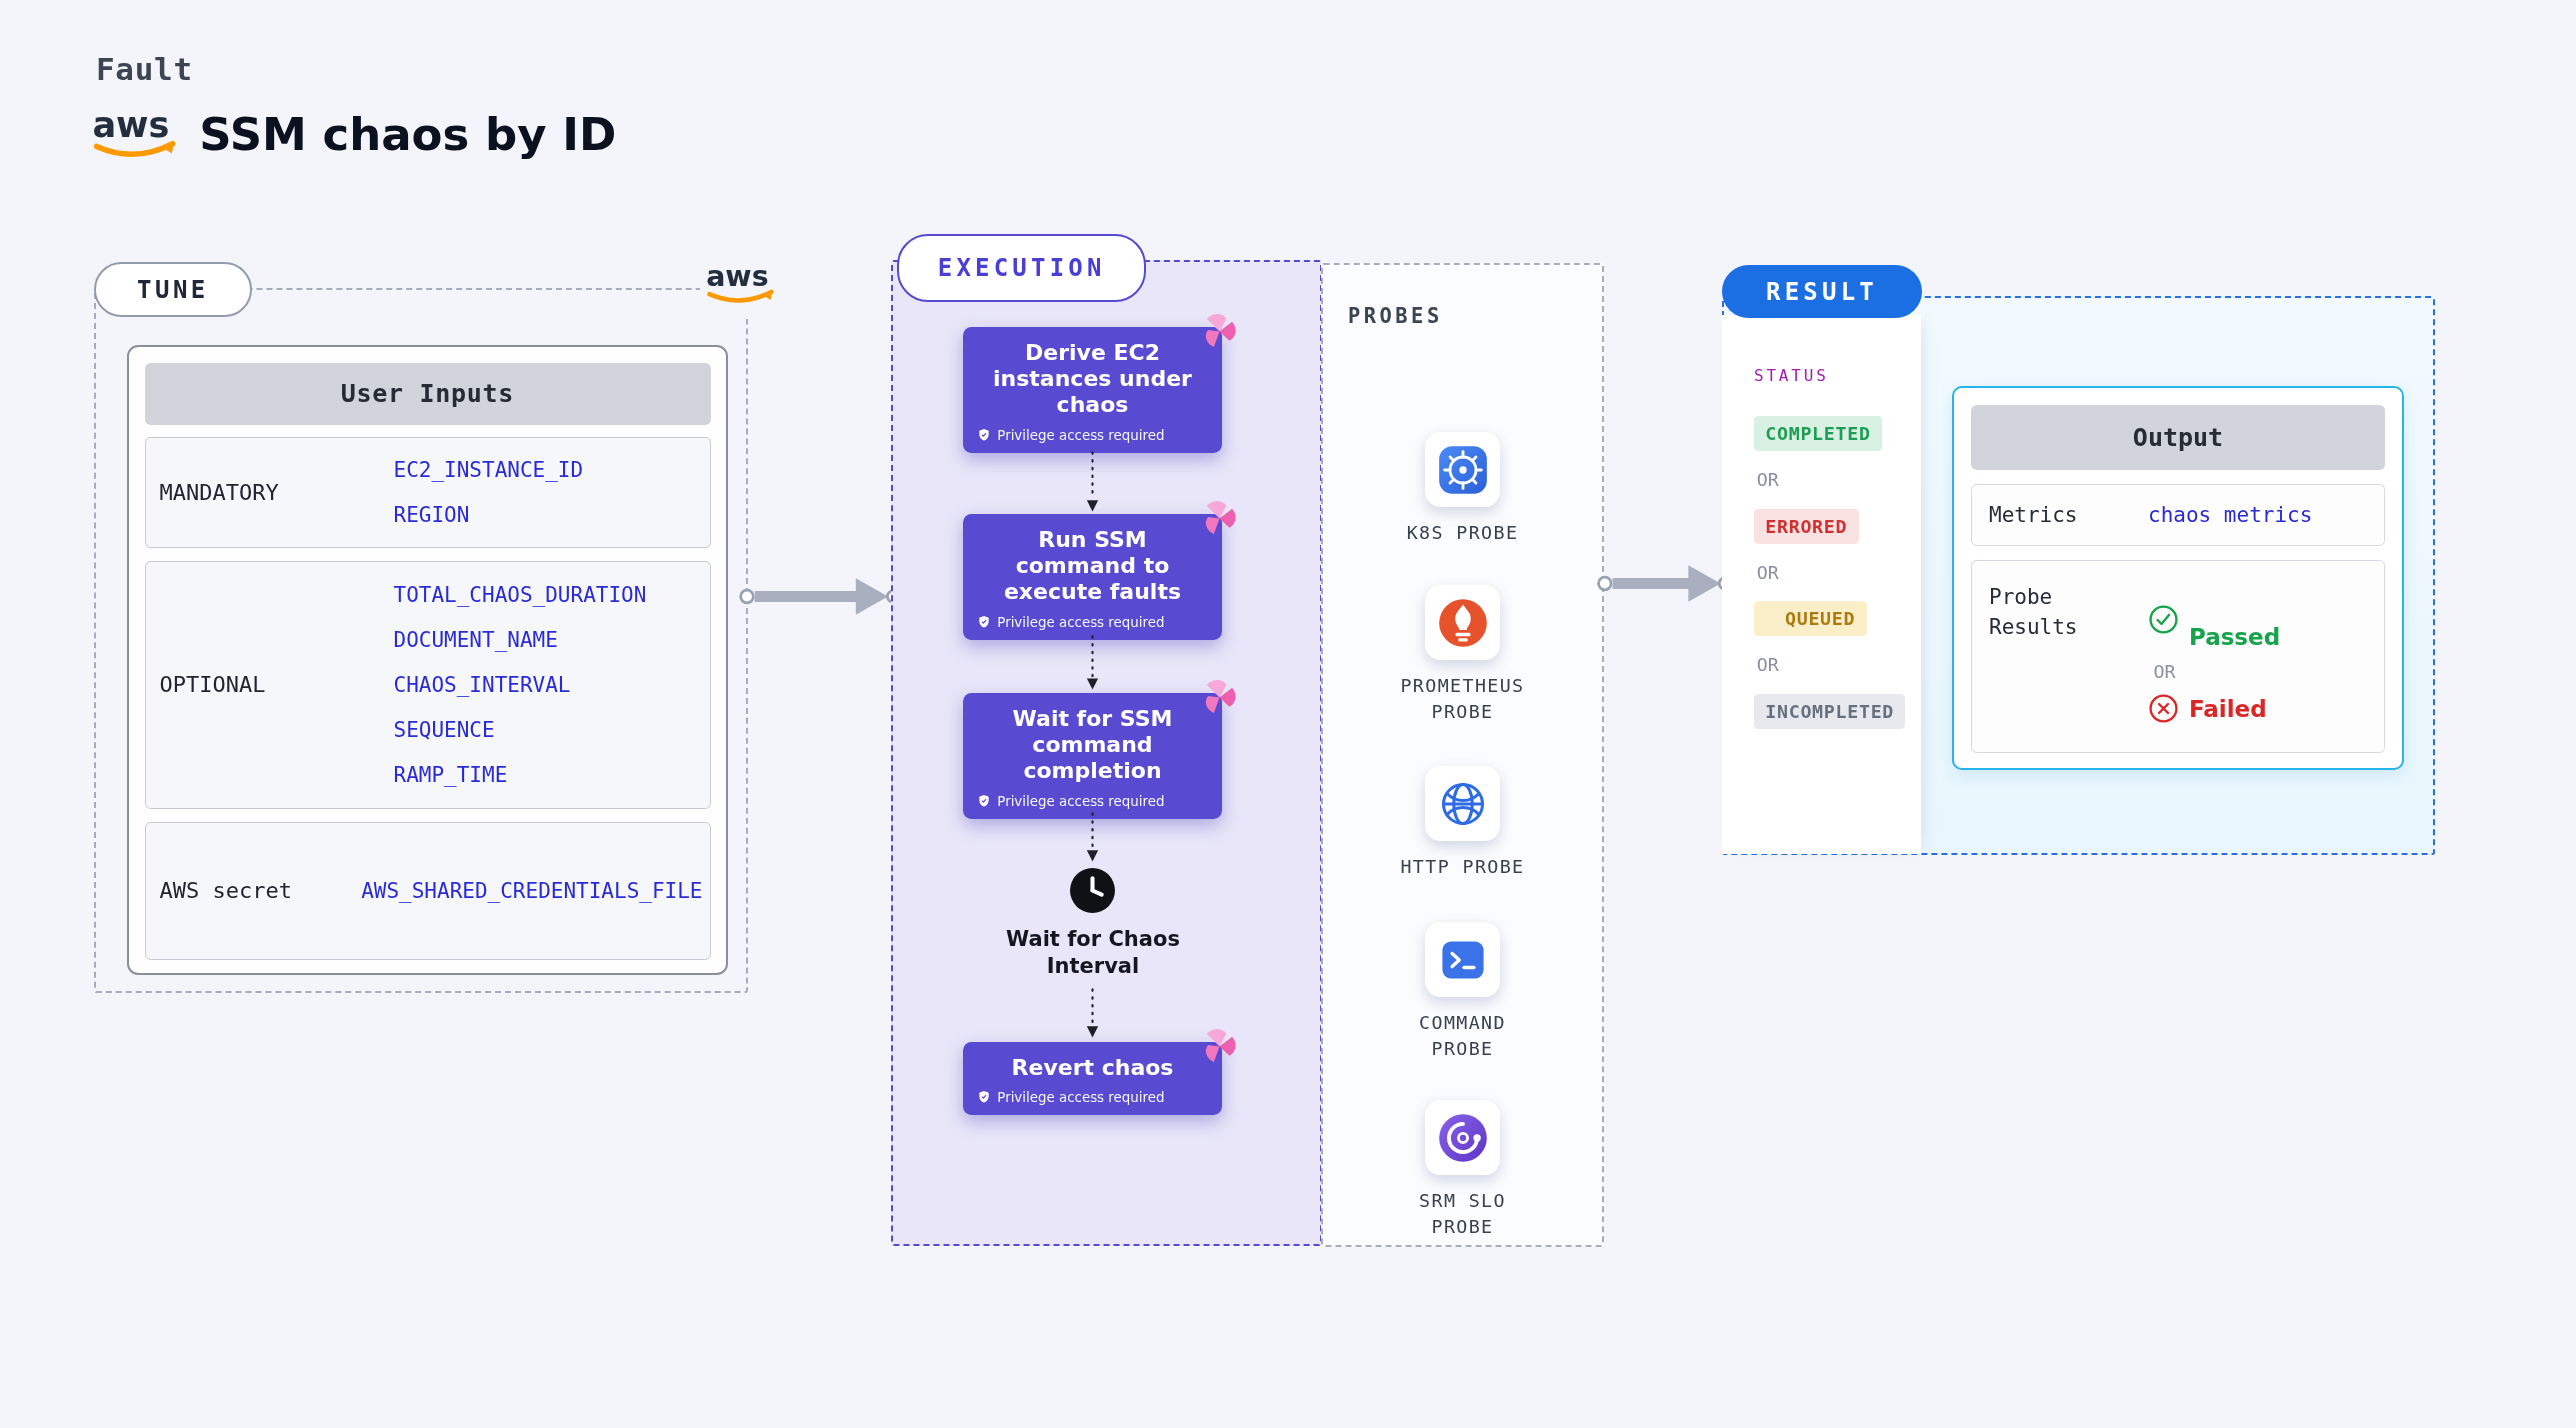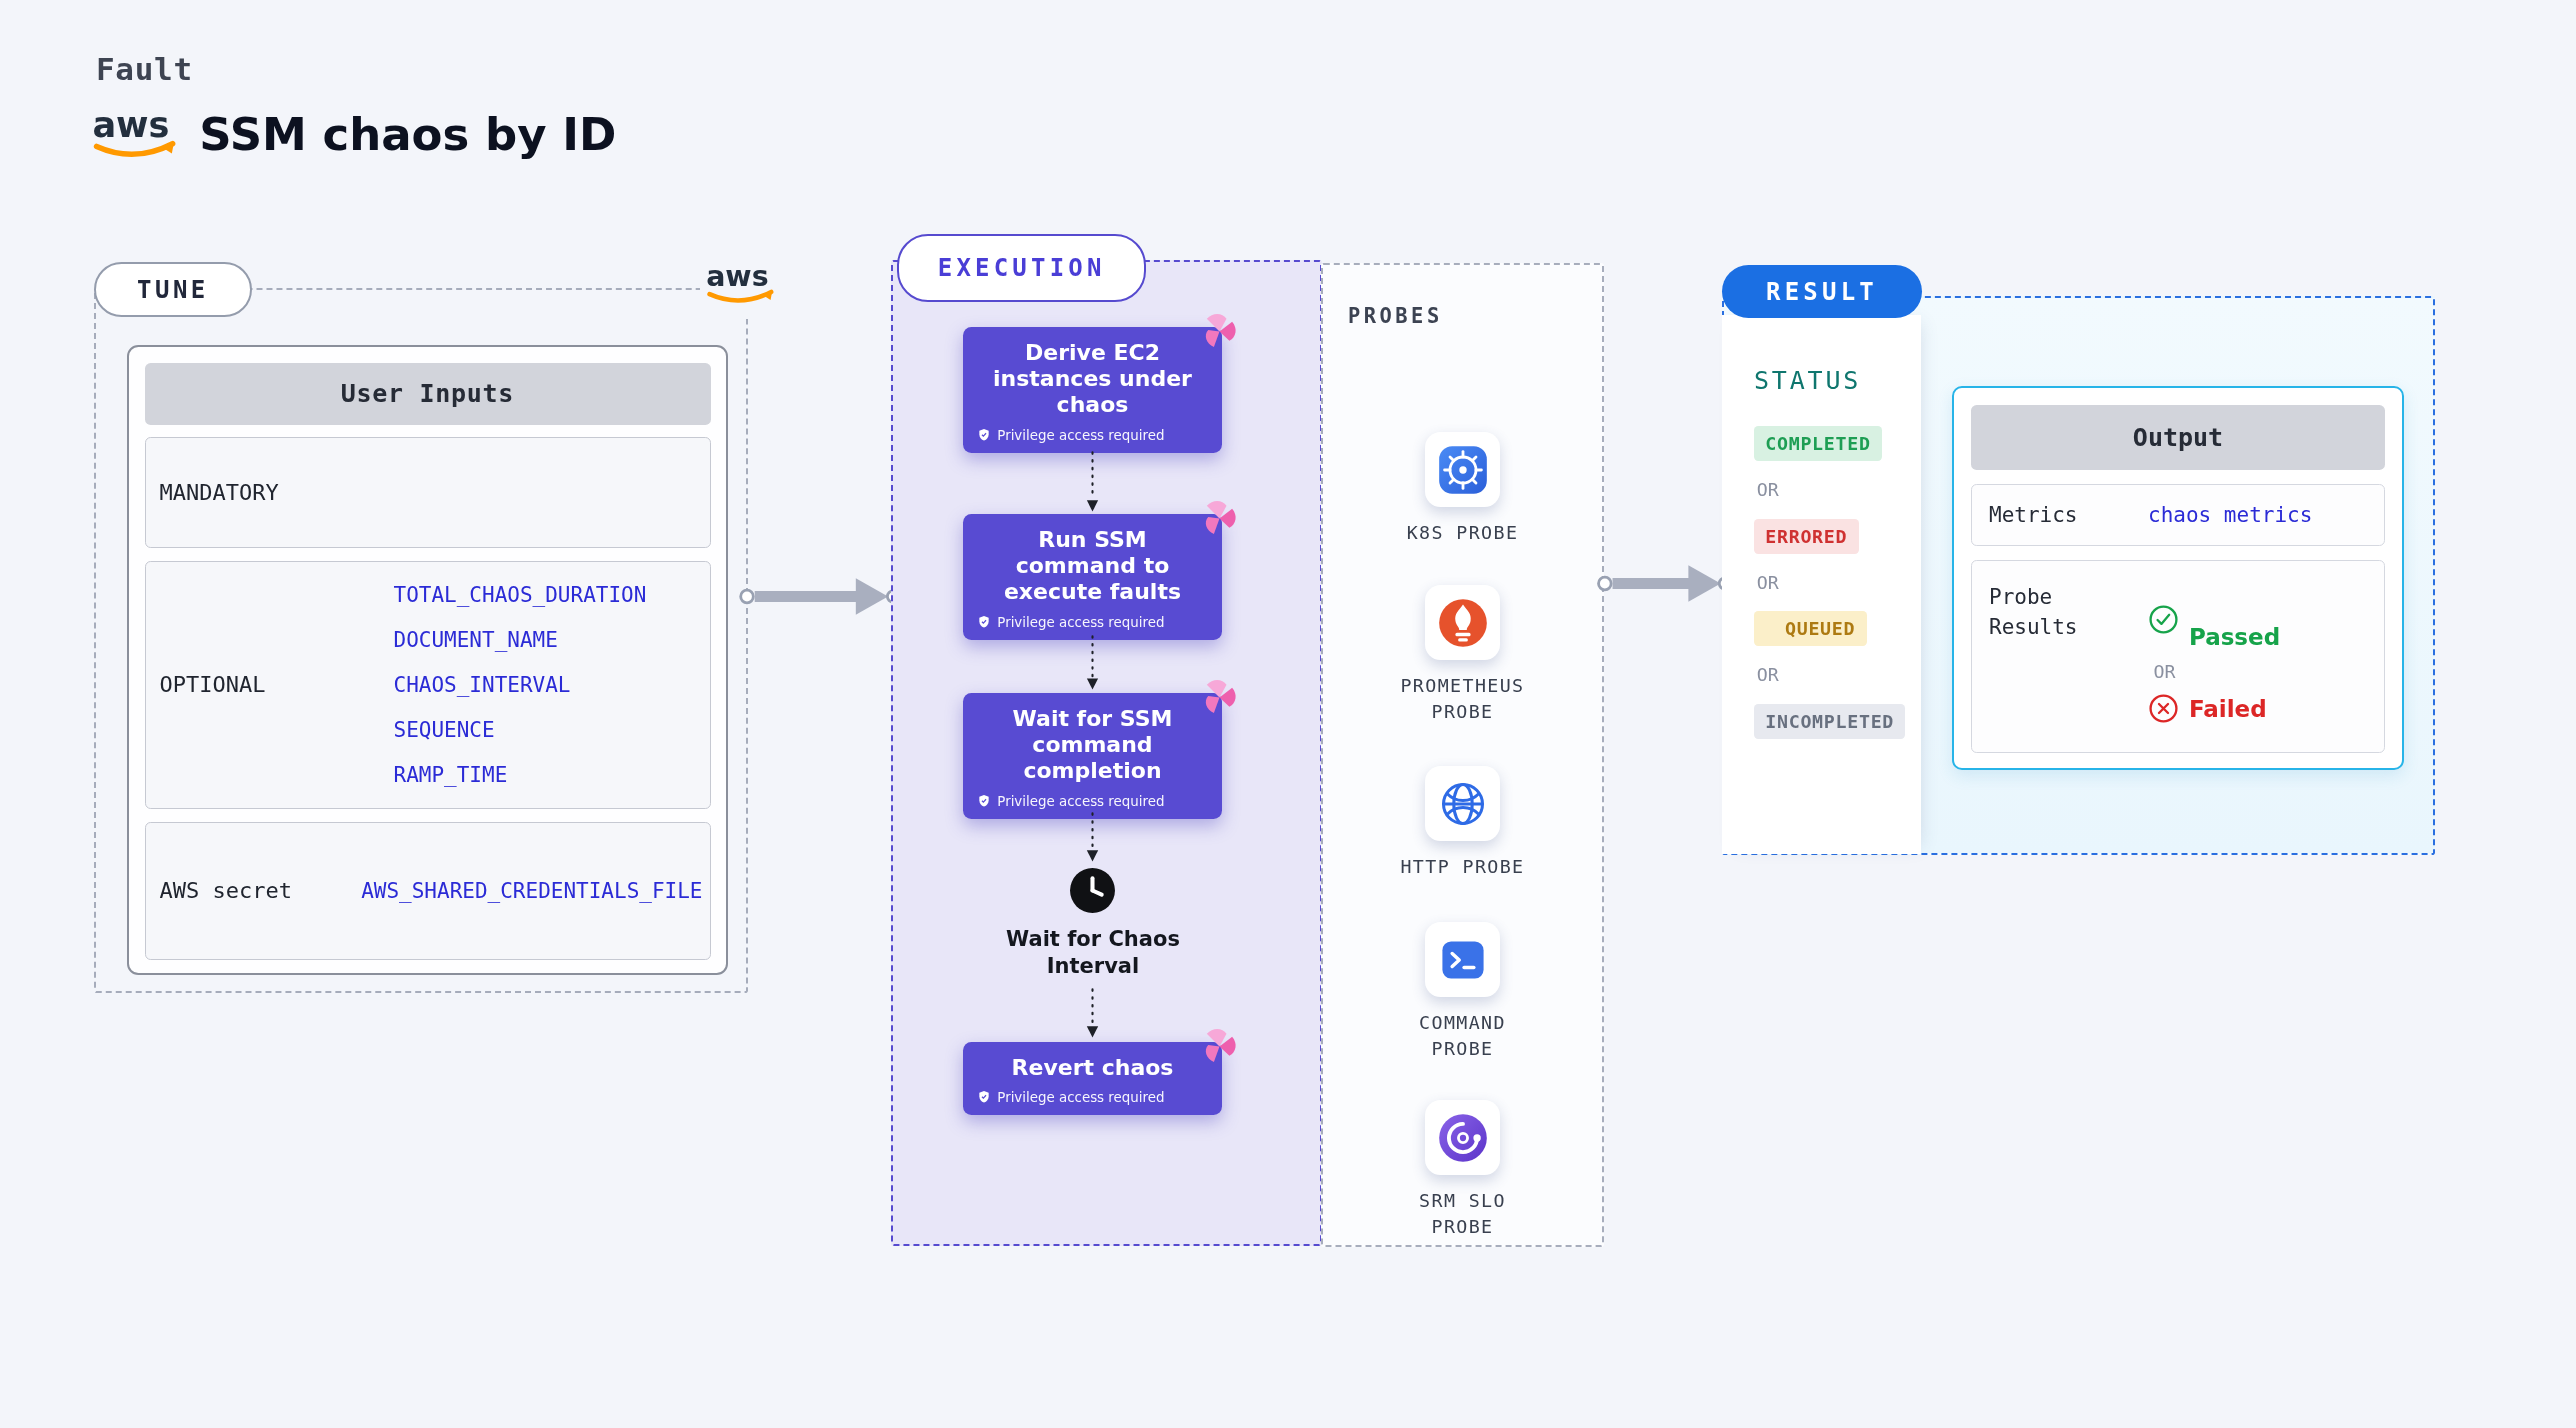--- a/index.html
+++ b/index.html
@@ -78,22 +78,22 @@
                 color:#39404F; letter-spacing:1.4px; text-align:center; line-height:1.45; max-width:151px; }
   .probe-k8s { top:167px; } .probe-prom { top:320px; } .probe-http { top:501px; }
   .probe-cmd { top:657px; } .probe-srm { top:835px; }
 
   
   .result-box { position:absolute; left:1722px; top:296px; width:713px; height:559px;
                 border:2.1px dashed #2A6FE0; background:linear-gradient(#F2FAFE,#E9F6FD); border-radius:2.8px; }
   .status-panel { position:absolute; left:1722px; top:315px; width:199px; height:539px;
                   background:#FFFFFF; box-shadow:7px 0 17px -8.4px rgba(60,80,120,0.18);
                   padding-left:32px; z-index:5; }
-  .status-title { margin-top:51px; font-family:"DejaVu Sans Mono", monospace; font-size:25px;
-                  color:#0f766e; letter-spacing:2.8px; }
+  .status-title { margin-top:51px; font-family:"DejaVu Sans Mono", monospace; font-size:16px;
+                  color:#a21caf; letter-spacing:2.8px; }
   .badges { margin-top:31px; display:flex; flex-direction:column; gap:18.3px; align-items:flex-start; }
   .badge { font-family:"DejaVu Sans Mono", monospace; font-size:18.3px; font-weight:700;
            padding:7px 11.3px; border-radius:4.2px; letter-spacing:0.7px; }
   .badge-completed { background:#D8F1E2; color:#1E9E54; }
   .badge-errored { background:#FAE2E2; color:#CF3131; }
   .badge-queued { background:#FBEFC9; color:#AD7A12;padding-left:31px; }
   .badge-incompleted { background:#E7E9EF; color:#68707F; }
   .or-text { font-family:"DejaVu Sans Mono", monospace; font-size:18.3px; color:#8A90A0; padding-left:2.8px; }
 
   .output-card { position:absolute; left:1952px; top:386px; width:452px; height:384px;
@@ -141,20 +141,24 @@
         <path d="M8 60 Q 62 84 116 56" stroke="#FF9900" stroke-width="8" fill="none" stroke-linecap="round"></path>
         <path d="M118 54 l-3 16 -13 -8 z" fill="#FF9900"></path>
       </svg>
     </span>
 
     <div class="ui-card">
       <div class="ui-header">User Inputs</div>
 
       <div class="ui-row row-mandatory">
         <div class="ui-row-label">MANDATORY</div>
+        <div class="ui-row-values">
+          <span class="ui-value">EC2_INSTANCE_ID</span>
+          <span class="ui-value">REGION</span>
+        </div>
       </div>
 
       <div class="ui-row row-optional">
         <div class="ui-row-label">OPTIONAL</div>
         <div class="ui-row-values">
           <span class="ui-value">TOTAL_CHAOS_DURATION</span>
           <span class="ui-value">DOCUMENT_NAME</span>
           <span class="ui-value">CHAOS_INTERVAL</span>
           <span class="ui-value">SEQUENCE</span>
           <span class="ui-value">RAMP_TIME</span>

